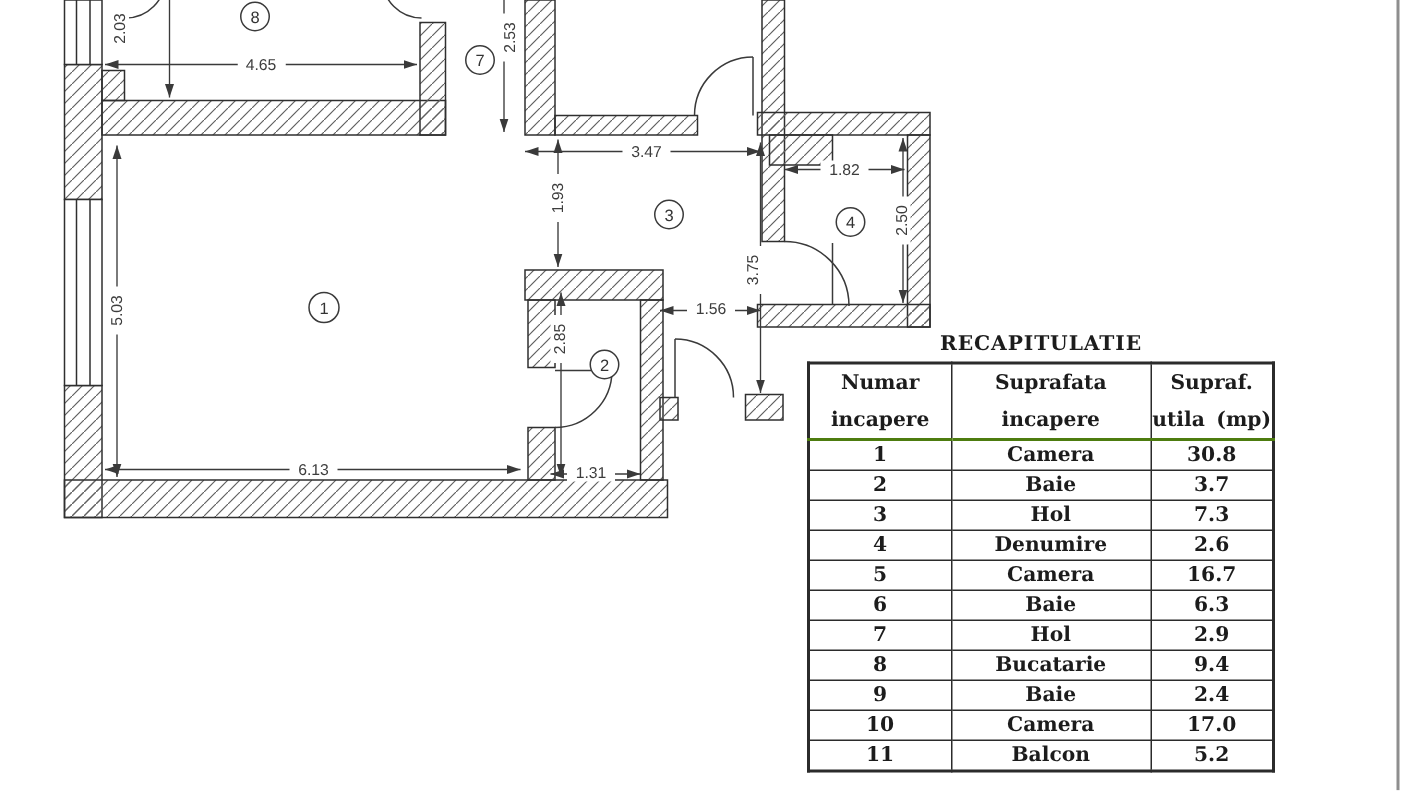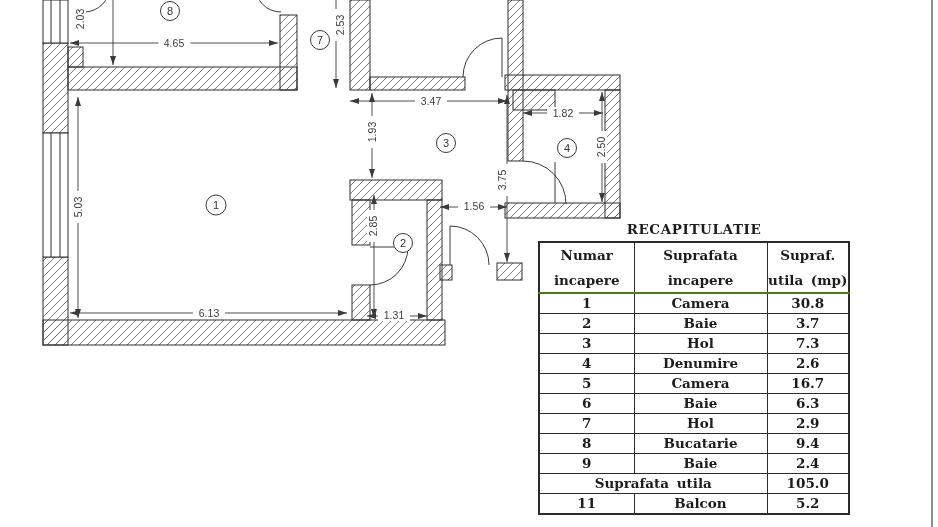--- a/index.html
+++ b/index.html
@@ -285,22 +285,23 @@
             <td>8</td>
             <td>Bucatarie</td>
             <td>9.4</td>
           </tr>
       <tr>
             <td>9</td>
             <td>Baie</td>
             <td>2.4</td>
           </tr>
       <tr>
-            <td colspan="2">Suprafata utila</td>
-            <td>105.0</td>
+            <td>10</td>
+            <td>Camera</td>
+            <td>17.0</td>
           </tr>
       <tr>
             <td>11</td>
             <td>Balcon</td>
             <td>5.2</td>
           </tr>
 
     </tbody>
   </table>
 </div>

